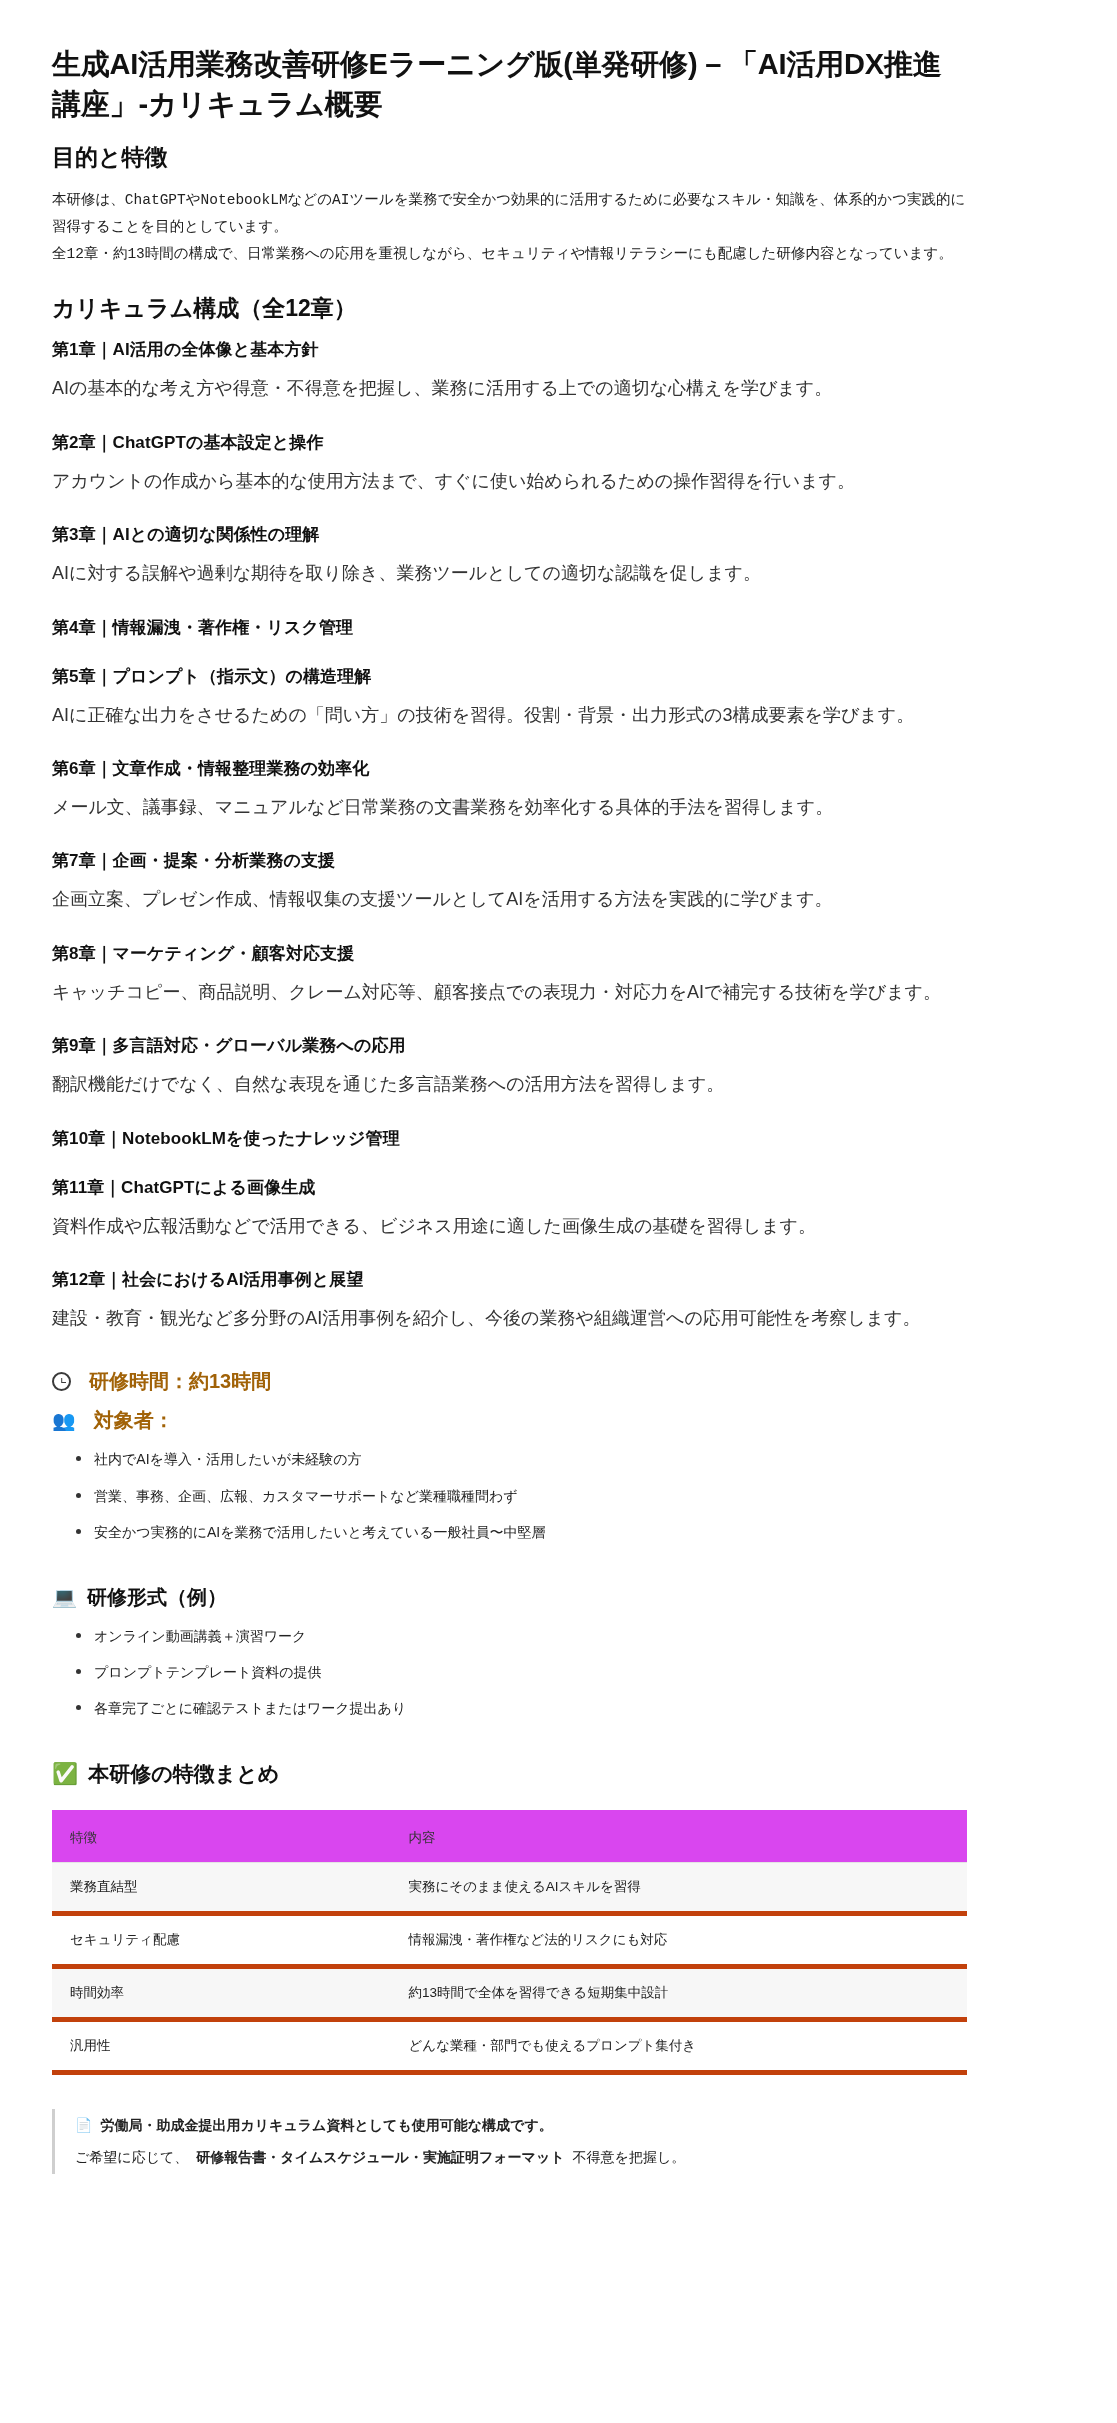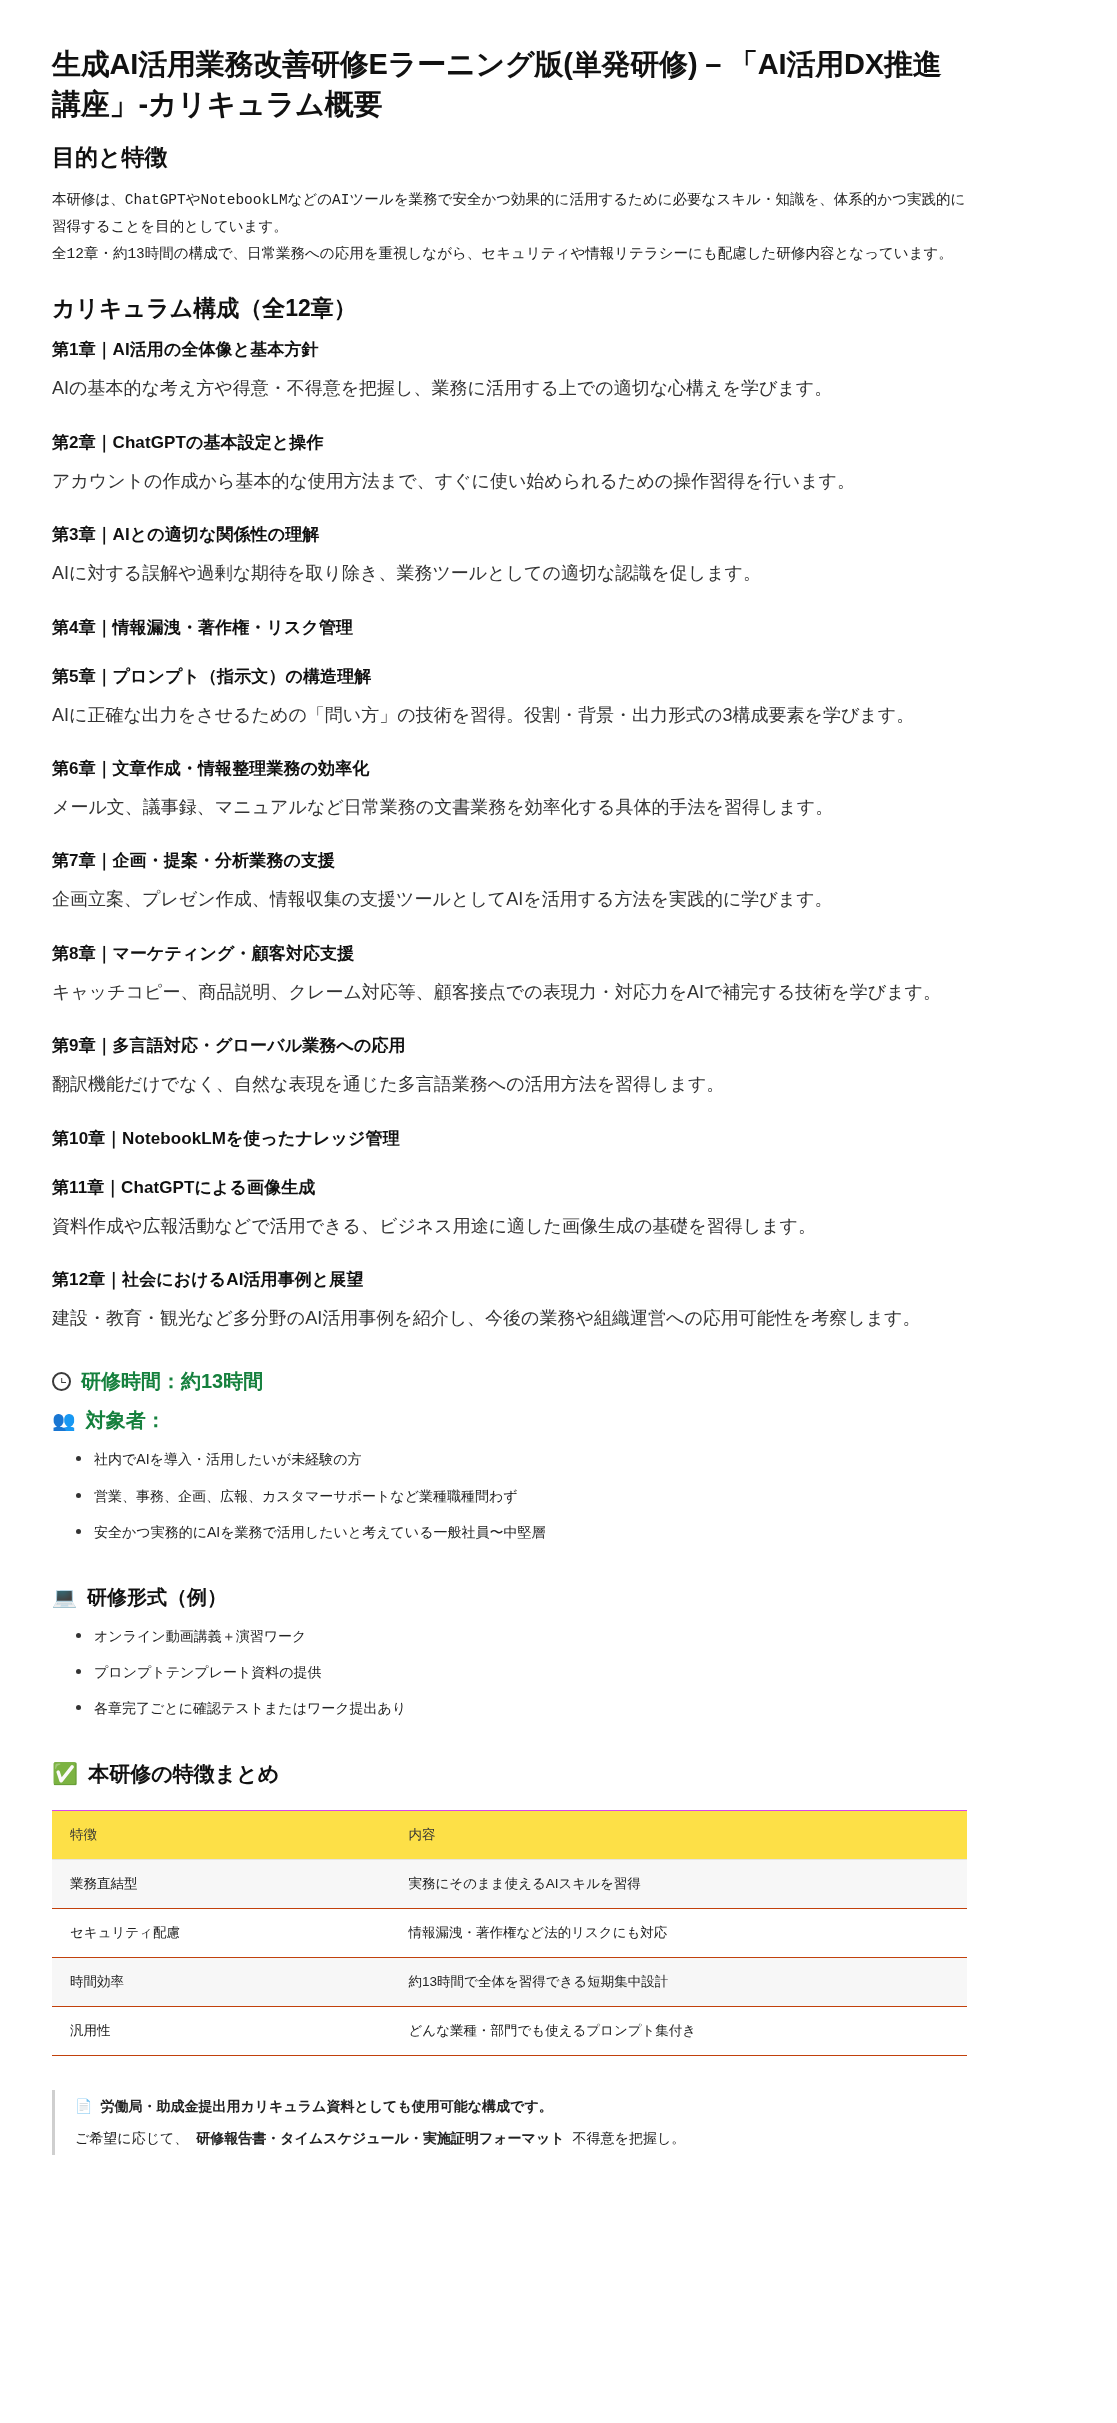--- a/index.html
+++ b/index.html
@@ -63,25 +63,25 @@
   }
   .chapters {
     margin-top: 6px;
   }
   .meta-block {
     margin-top: 34px;
   }
   .meta-line {
     display: flex;
     align-items: center;
-    gap: 10px;
+    gap: 18px;
     font-size: 20px;
     font-weight: 700;
     margin: 0 0 12px 0;
-    color: #15803d;
+    color: #a16207;
   }
   .meta-line .emoji {
     font-size: 19px;
     line-height: 1;
   }
   ul.bullets {
     margin: 14px 0 0 0;
     padding-left: 42px;
     list-style: none;
   }
@@ -127,26 +127,26 @@
     width: 100%;
     border-collapse: collapse;
     font-size: 13.5px;
   }
   table.features th {
     text-align: left;
     font-weight: 400;
     color: #333333;
     padding: 15px 18px;
     border-bottom: 1px solid #e4e4e4;
-    border-top: 1px solid #d946ef;
-    background: #fde047;
+    border-top: 4px solid #d946ef;
+    background: #d946ef;
   }
   table.features td {
     padding: 15px 18px;
-    border-bottom: 1px solid #c2410c;
+    border-bottom: 5px solid #c2410c;
     color: #222222;
     vertical-align: top;
   }
   table.features tbody tr:nth-child(odd) td {
     background: #f7f7f7;
   }
   table.features tbody tr:nth-child(even) td {
     background: #ffffff;
   }
   table.features col.c1 { width: 37%; }

